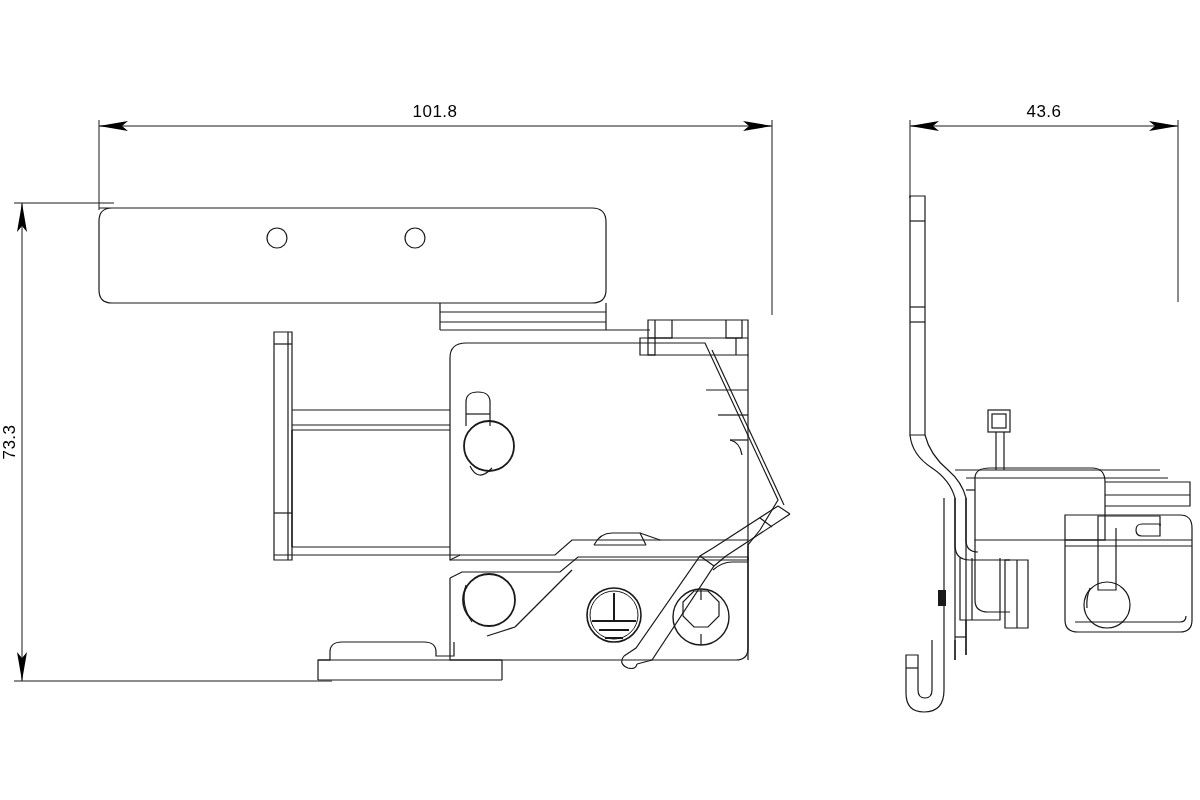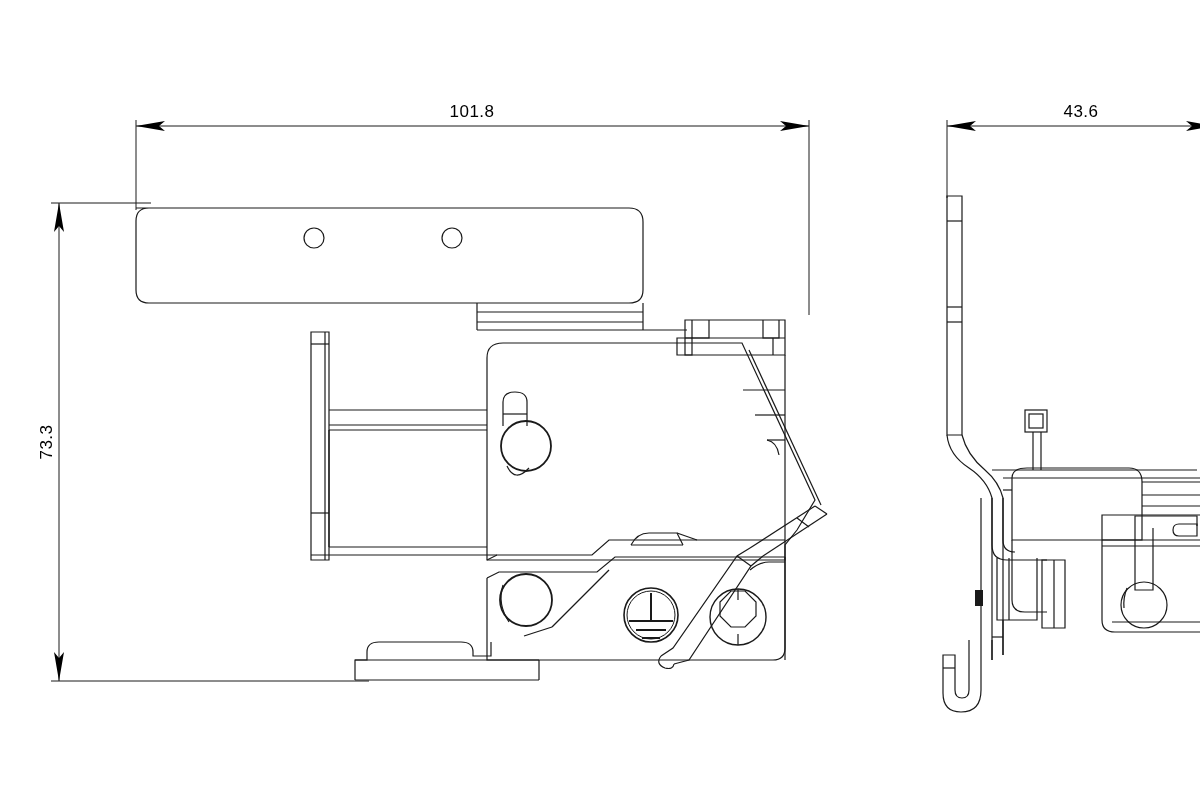--- a/index.html
+++ b/index.html
@@ -4,21 +4,21 @@
 <title>Technical Drawing</title>
 <style>
   html,body{margin:0;padding:0;background:#ffffff;}
   body{
     width:1200px;height:800px;
     font-family:"Liberation Sans", sans-serif;
     overflow:hidden;
     position:relative;
   }
   #drawing-root{
-    position:absolute;left:0;top:0;width:980px;height:800px;padding-left:37px;
+    position:absolute;left:0;top:0;width:980px;height:800px;
   }
   svg{display:block;}
   .dimtext{
     font-family:"Liberation Sans", sans-serif;
     font-size:17px;
     fill:#000000;
     letter-spacing:0.5px;
   }
 </style>
 </head>

